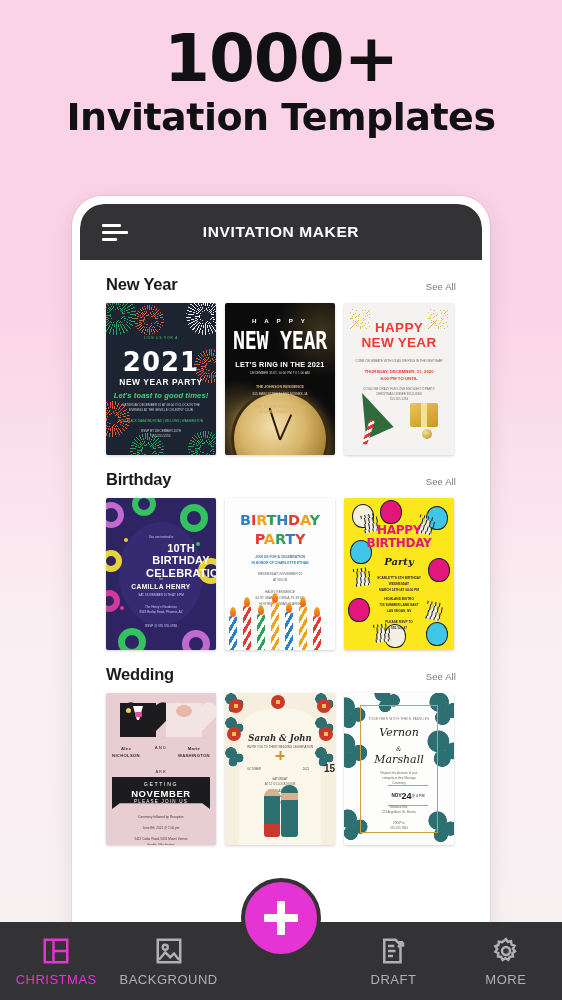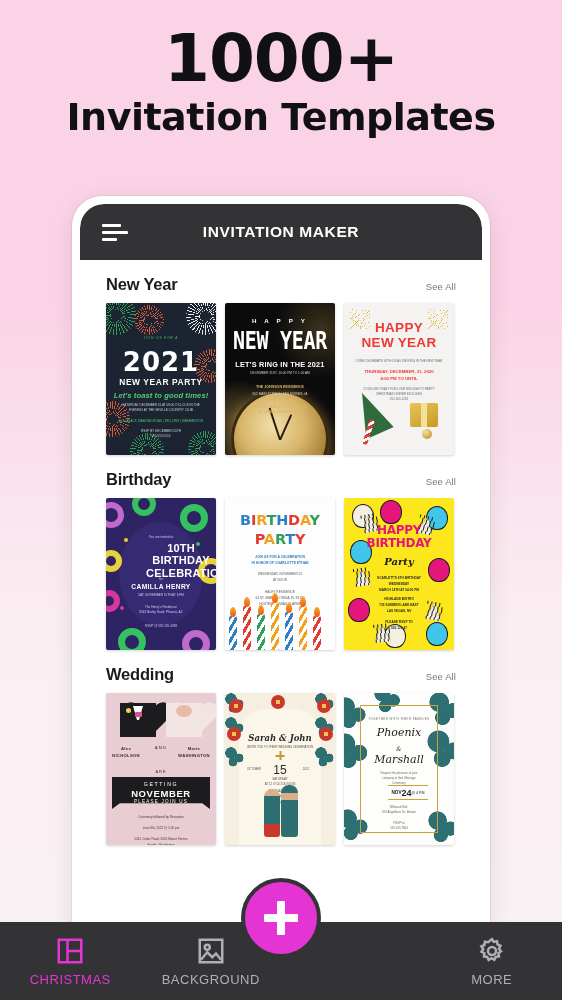--- a/index.html
+++ b/index.html
@@ -250,21 +250,21 @@
     background:radial-gradient(circle at 50% 50%, #f0c44a 0 22%, #c8382c 24% 100%); }
   .wd2 .names { top:40px; font-size:8.5px; color:#2b2b2b; font-family:"DejaVu Serif", serif;
     font-style:italic;font-weight:bold; }
   .wd2 .sm { font-size:2.9px; color:#5a5148; line-height:1.8; }
   .wd2 .cross { position:absolute; left:50%; top:58px; transform:translateX(-50%);
     width:9px; height:9px; }
   .wd2 .cross::before, .wd2 .cross::after { content:""; position:absolute;
     background:#c9962f; }
   .wd2 .cross::before { left:3.5px; top:0; width:2px; height:9px; }
   .wd2 .cross::after  { left:0; top:3.5px; width:9px; height:2px; }
-  .wd2 .date { top:70px; font-size:12px; color:#2b2b2b; font-weight:normal; }
+  .wd2 .date { top:70px; font-size:10px; color:#2b2b2b; font-weight:bold;text-align:right; }
   .wd2 .couple { position:absolute; left:50%; bottom:8px; transform:translateX(-50%);
     width:44px; height:56px; }
   .wd2 .bride { position:absolute; left:6px; bottom:0; width:16px; height:48px;
     background:linear-gradient(180deg,#d9b08c 0 14%, #2e6f72 14% 72%, #c8382c 72% 100%);
     border-radius:8px 8px 3px 3px; }
   .wd2 .groom { position:absolute; right:4px; bottom:0; width:17px; height:52px;
     background:linear-gradient(180deg,#2e6f72 0 16%, #d9b08c 16% 28%, #2e6f72 28% 100%);
     border-radius:8px 8px 3px 3px; }
 
   
@@ -272,21 +272,21 @@
   .wd3 .frame { position:absolute; left:16px; right:16px; top:12px; bottom:12px;
     border:1.2px solid #caa23c; }
   .wd3 .top { top:24px; font-size:2.9px; color:#6c6c68; letter-spacing:.5px; }
   .wd3 .n1 { top:33px; font-size:11px; color:#1c1c1c; font-family:"DejaVu Serif", serif;
     font-style:italic; }
   .wd3 .amp { top:52px; font-size:6px; color:#1c1c1c; font-family:"DejaVu Serif", serif;
     font-style:italic; }
   .wd3 .n2 { top:60px; font-size:11px; color:#1c1c1c; font-family:"DejaVu Serif", serif;
     font-style:italic; }
   .wd3 .sm { font-size:2.9px; color:#6c6c68; line-height:1.8; }
-  .wd3 .dateline { position:absolute; left:44px; right:26px; top:92px; height:15px;
+  .wd3 .dateline { position:absolute; left:44px; right:26px; top:92px; height:21px;
     border-top:1px solid #caa23c; border-bottom:1px solid #caa23c;
     display:flex; align-items:center; justify-content:center; }
   .wd3 .dmon { font-size:4.6px; color:#1c1c1c; font-weight:bold; }
   .wd3 .dnum { font-size:9px; color:#1c1c1c; font-weight:bold; }
   .wd3 .dtim { font-size:3.6px; color:#1c1c1c; }
 
   
   .fab {
     position:absolute; left:50%; top:878px; transform:translateX(-50%);
     width:80px; height:80px; border-radius:50%;
@@ -562,21 +562,21 @@
         <div class="card wd3">
           <div class="leafy" style="left:-2px;top:10px;transform:scale(1.6);"></div>
           <div class="leafy" style="left:-2px;top:48px;transform:scale(1.8);"></div>
           <div class="leafy" style="left:0;bottom:10px;transform:scale(1.6);"></div>
           <div class="leafy" style="right:-2px;top:6px;transform:scale(1.7);"></div>
           <div class="leafy" style="right:-2px;top:46px;transform:scale(1.9);"></div>
           <div class="leafy" style="right:0;bottom:8px;transform:scale(1.6);"></div>
           <div class="leafy" style="left:34px;top:-4px;transform:scale(1.4);"></div>
           <div class="frame"></div>
           <div class="t top">TOGETHER WITH THEIR FAMILIES</div>
-          <div class="t n1">Phoenix</div>
+          <div class="t n1">Vernon</div>
           <div class="t amp">&amp;</div>
           <div class="t n2">Marshall</div>
           <div class="t sm" style="top:78px;padding:0 22px;white-space:pre-line;">Request the pleasure of your
 company at their Marriage
 Ceremony</div>
           <div class="dateline">
             <span class="dmon">NOV</span>
             <span class="dnum">24</span>
             <span class="dtim">@ 4 PM</span>
           </div>
@@ -612,20 +612,30 @@
     <svg class="nav-ico" viewBox="0 0 24 24" fill="none" stroke="currentColor" stroke-width="2">
       <rect x="3" y="3" width="18" height="18"></rect>
       <circle cx="9" cy="9" r="2"></circle>
       <path d="M4 19l5-6 4 4 3-3 4 5"></path>
     </svg>
     <span class="nav-label">BACKGROUND</span>
   </div>
 
   <div class="nav-item spacer"></div>
 
+  <div class="nav-item">
+    <svg class="nav-ico" viewBox="0 0 24 24" fill="none" stroke="currentColor" stroke-width="2">
+      <path d="M5 3h9l4 4v14H5z"></path>
+      <line x1="8" y1="8" x2="13" y2="8"></line>
+      <line x1="8" y1="12" x2="14" y2="12"></line>
+      <line x1="8" y1="16" x2="12" y2="16"></line>
+      <path d="M16 9l4-4m0 0h-3.5m3.5 0v3.5"></path>
+    </svg>
+    <span class="nav-label">DRAFT</span>
+  </div>
 
   <div class="nav-item">
     <svg class="nav-ico" viewBox="0 0 24 24" fill="none" stroke="currentColor" stroke-width="2">
       <circle cx="12" cy="12" r="3.2"></circle>
       <path d="M12 2.5l1.4 2.2 2.6-.5.4 2.6 2.4 1.1-1.3 2.3 1.7 2-2.1 1.6.5 2.6-2.6.3-1.2 2.4-2.3-1.3-2.2 1.4-1.1-2.4-2.6-.4.3-2.6-2.3-1.2 1.4-2.2-1.5-2.2 2.4-1 .4-2.6 2.6.4z"></path>
     </svg>
     <span class="nav-label">MORE</span>
   </div>
 
 </div>

